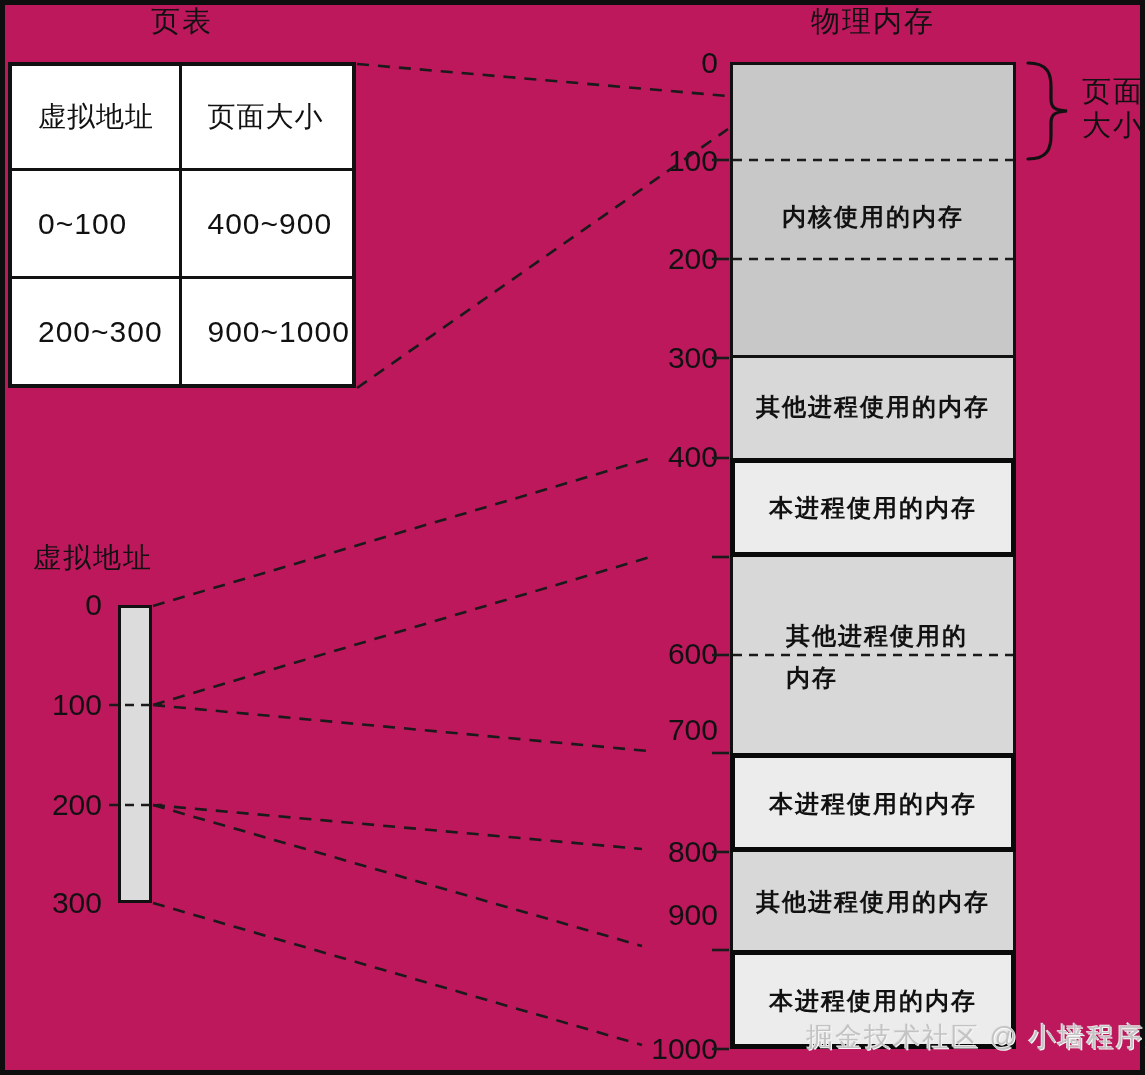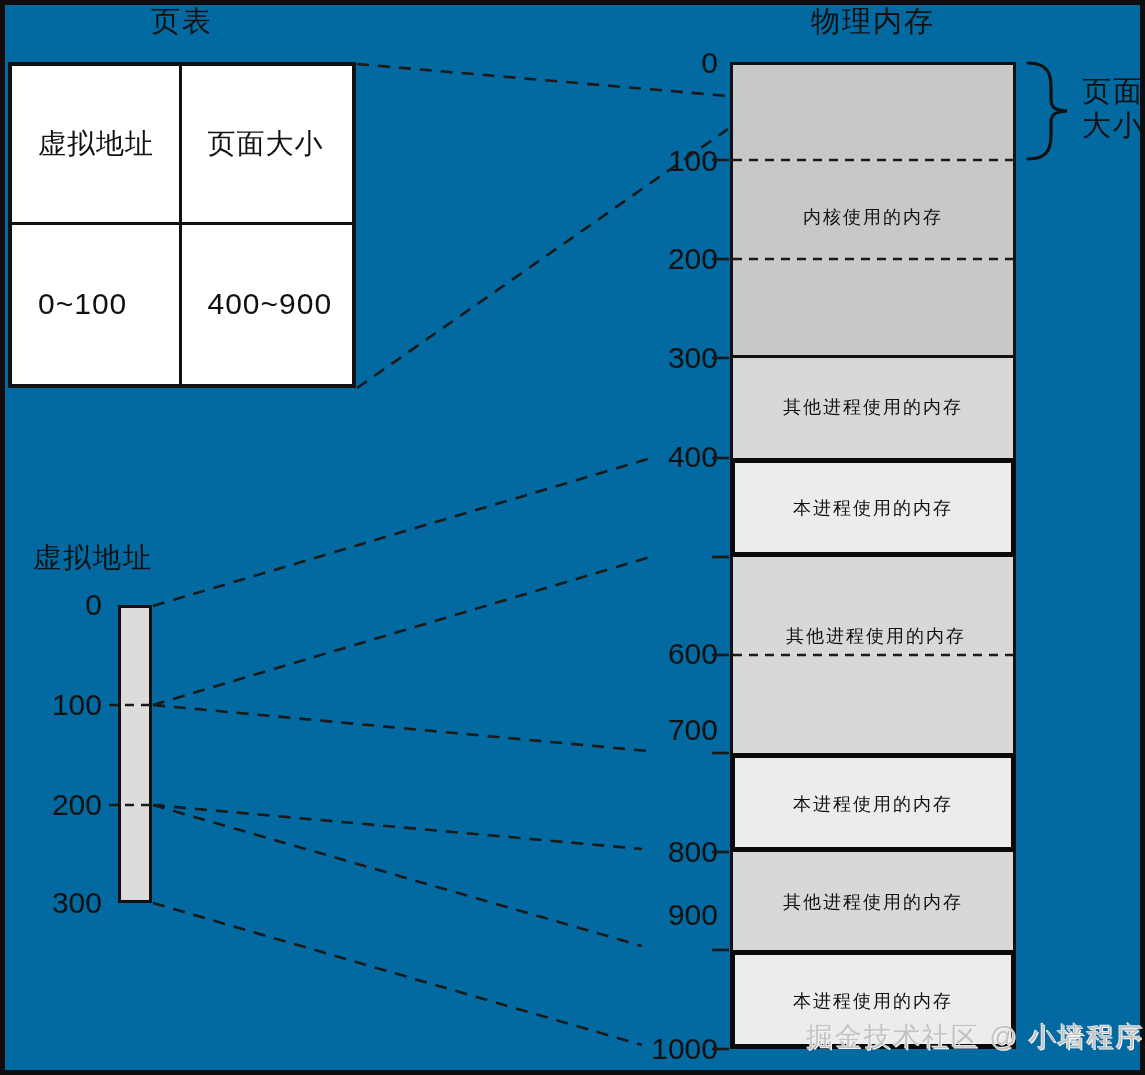--- a/index.html
+++ b/index.html
@@ -1,20 +1,20 @@
 <!DOCTYPE html>
 <html><head>
 <meta charset="utf-8">
 <style>
   html,body{margin:0;padding:0;background:#ffffff;}
   *{box-sizing:border-box;}
   .canvas{
     position:relative;
     width:1145px;height:1075px;
-    background:#0369a1;
+    background:#be185d;
     overflow:hidden;
     font-family:"Liberation Sans","DejaVu Sans",sans-serif;
     color:#111;
     box-shadow:inset 0 0 0 5px #0e0e0e;
   }
   .abs{position:absolute;}
   .title{
     font-size:29px;font-weight:500;letter-spacing:2px;
     text-align:center;height:36px;line-height:36px;
   }
@@ -37,21 +37,21 @@
   table.ptable tr.data td{height:82px;}
   
   .seg{
     position:absolute;left:730px;width:286px;
     border-left:3px solid #111;border-right:3px solid #111;
   }
   .seg.kernel{border-top:3px solid #111;border-bottom:3px solid #111;}
   .seg.self{border:5px solid #0a0a0a;}
   .seglabel{
     position:absolute;left:730px;width:286px;
-    text-align:center;font-size:18px;font-weight:400;
+    text-align:center;font-size:24px;font-weight:700;
     letter-spacing:2px;height:32px;line-height:32px;
     z-index:4;
   }
   .seglabel.wrap{
     left:786px;width:182px;text-align:left;
     height:auto;line-height:42px;
   }
   
   .ptick{
     position:absolute;left:540px;width:178px;
@@ -103,20 +103,24 @@
 
   <table class="ptable">
     <tbody>
         <tr class="hdr">
       <td style="width:170px;">虚拟地址</td>
       <td>页面大小</td>
     </tr>
     <tr class="data">
       <td>0~100</td>
       <td>400~900</td>
+    </tr>
+    <tr class="data">
+      <td>200~300</td>
+      <td>900~1000</td>
     </tr>
   </tbody>
     </table>
 
   <div class="seg kernel" style="top: 62px; height: 296px; background-color: rgb(200, 200, 200);"></div>
   <div class="seg" style="top: 358px; height: 100px; background-color: rgb(216, 216, 216);"></div>
   <div class="seg self" style="top: 458px; height: 99px; background-color: rgb(236, 236, 236);"></div>
   <div class="seg" style="top: 557px; height: 196px; background-color: rgb(216, 216, 216);"></div>
   <div class="seg self" style="top: 753px; height: 99px; background-color: rgb(236, 236, 236);"></div>
   <div class="seg" style="top: 852px; height: 98px; background-color: rgb(216, 216, 216);"></div>

